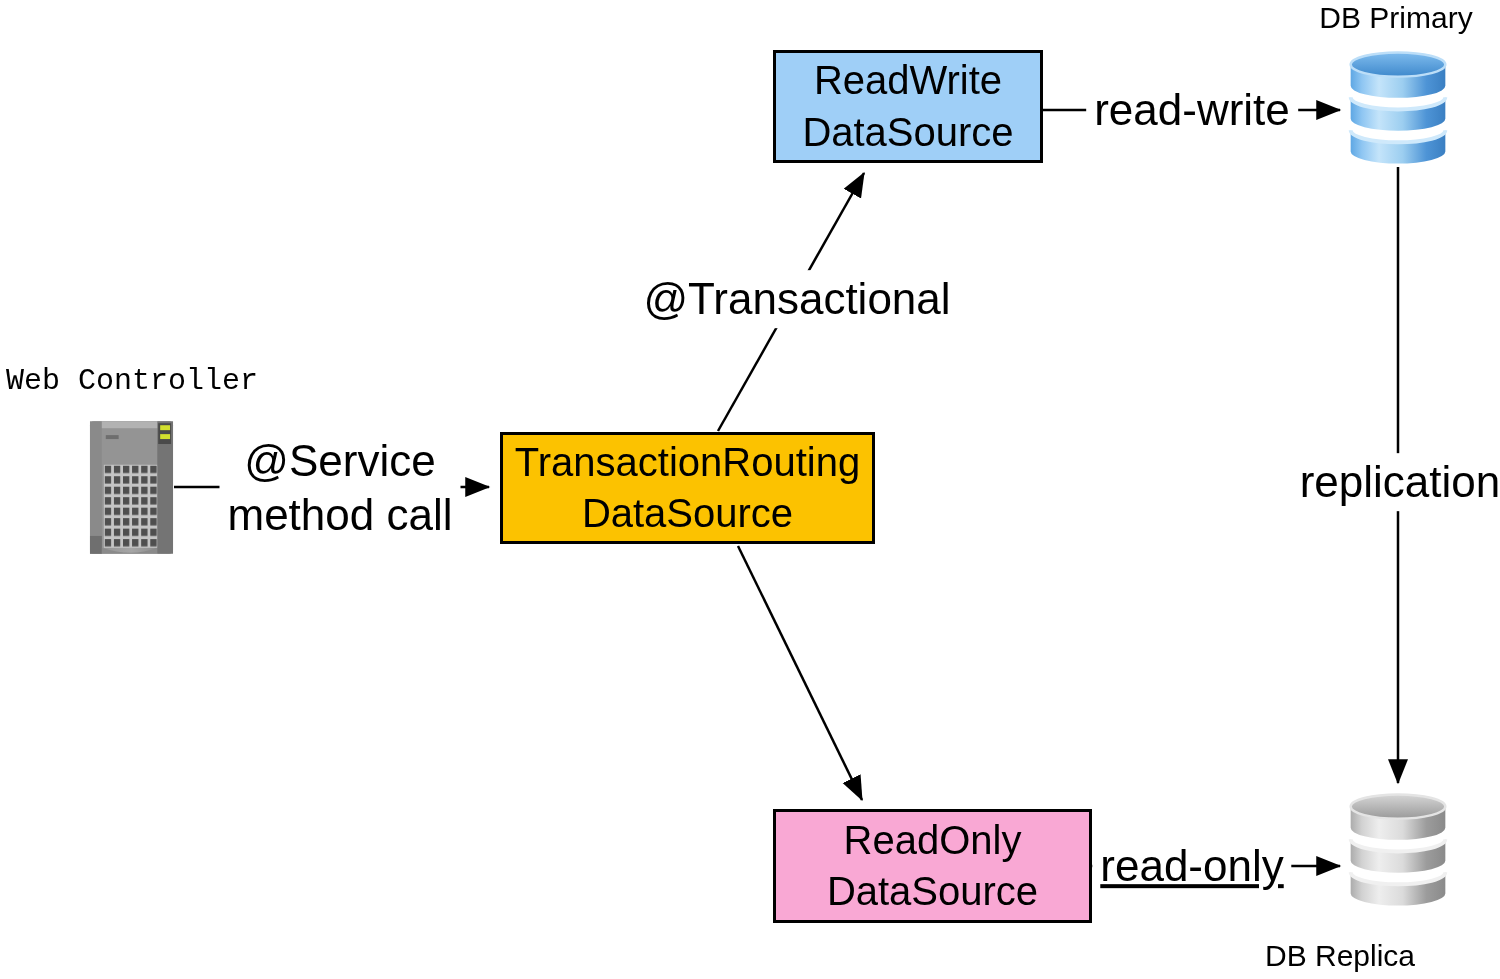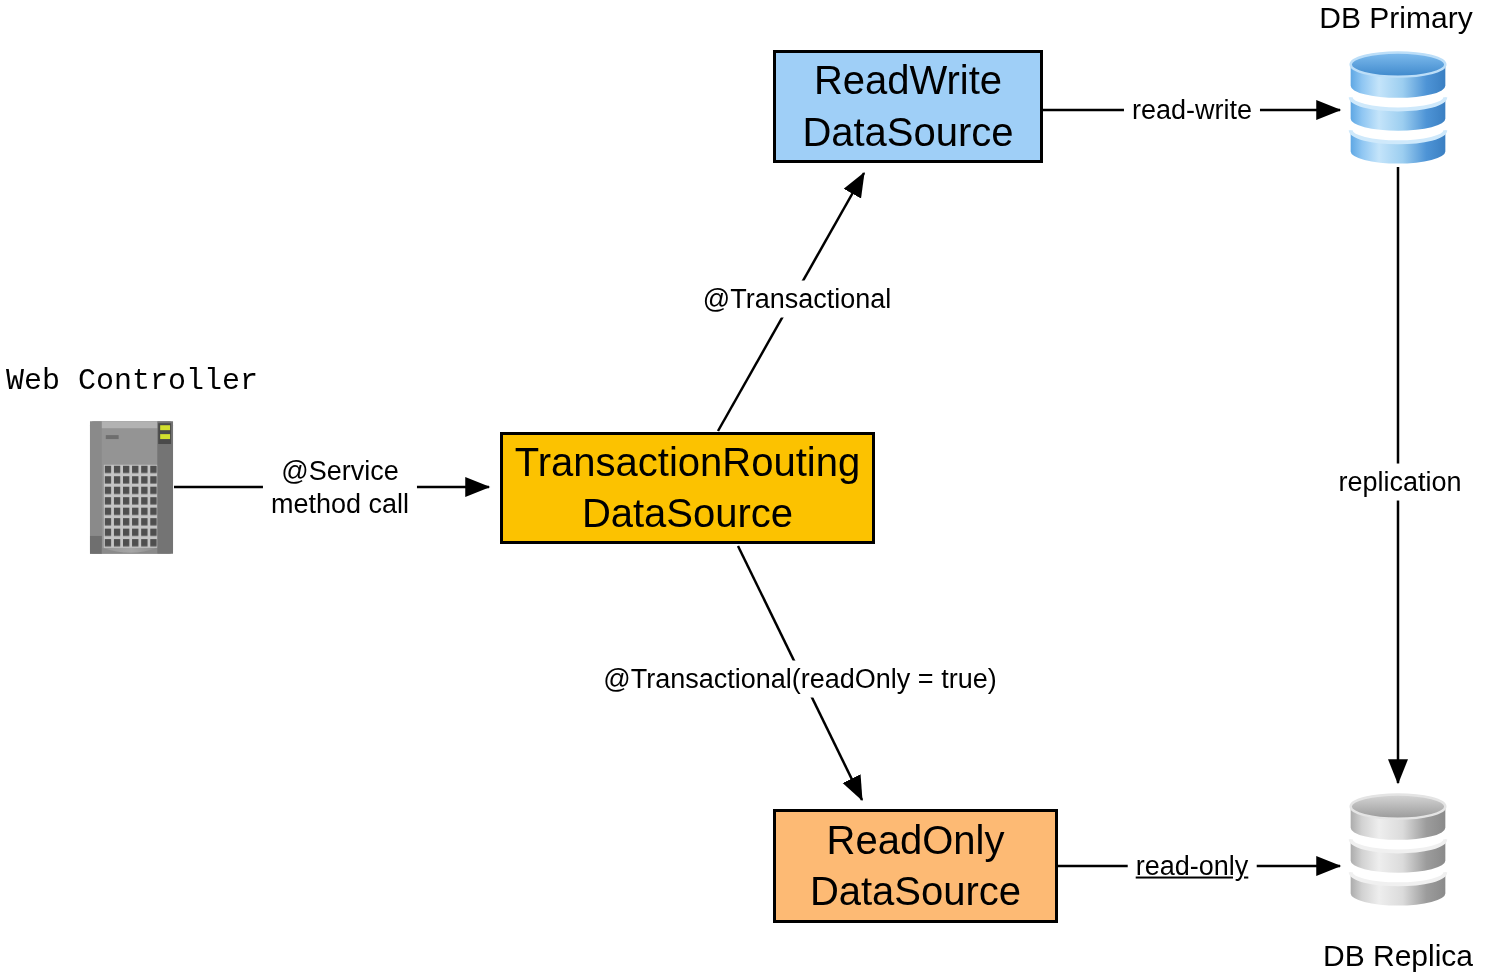--- a/index.html
+++ b/index.html
@@ -28,21 +28,21 @@
     text-align: center;
     font-size: 40px;
     line-height: 1.28;
     z-index: 3;
   }
   .edge-label {
     position: absolute;
     transform: translate(-50%, -50%);
     background: #ffffff;
     padding: 2px 8px;
-    font-size: 27px;
+    font-size: 44px;
     line-height: 1.22;
     white-space: nowrap;
     text-align: center;
     z-index: 2;
   }
   .node-label {
     position: absolute;
     transform: translate(-50%, -50%);
     font-size: 30px;
     white-space: nowrap;
@@ -78,48 +78,47 @@
     </g>
   </svg>
 
   <div class="edge-label" style="left:797px; top:299px;">@Transactional</div>
 
   <div class="edge-label" style="left:340px; top:488px;">
     <div>@Service</div>
     <div>method call</div>
   </div>
 
-  <div class="edge-label" style="left:800px; top:679px;">@Transactional(readOnly = true)</div>
 
   <div class="edge-label" style="left:1192px; top:110px;">read-write</div>
 
   <div class="edge-label" style="left:1192px; top:866px;text-decoration:underline;">read-only</div>
 
   <div class="edge-label" style="left:1400px; top:482px;">replication</div>
 
   <div class="node-box" style="left: 773px; top: 50px; width: 270px; height: 113px; background-color: rgb(159, 207, 247);">
     <span>ReadWrite</span>
     <span>DataSource</span>
   </div>
 
   <div class="node-box" style="left: 500px; top: 432px; width: 375px; height: 112px; background-color: rgb(252, 194, 0);">
     <span>TransactionRouting</span>
     <span>DataSource</span>
   </div>
 
-  <div class="node-box" style="left: 773px; top: 809px; width: 285px; height: 114px; background-color: #fdba74;">
+  <div class="node-box" style="left: 773px; top: 809px; width: 319px; height: 114px; background-color: #f9a8d4;">
     <span>ReadOnly</span>
     <span>DataSource</span>
   </div>
 
   <div class="node-label" style="left:1396px; top:18px;">DB Primary</div>
 
   <div class="node-label" style="left:132px; top:381px; background:transparent;font-family:Liberation Mono, monospace;">Web Controller</div>
 
-  <div class="node-label" style="left:1398px; top:956px;">DB Replica</div>
+  <div class="node-label" style="left:1340px; top:956px;">DB Replica</div>
 
   <div class="icon-wrap" style="left:88px; top:419px;">
     <svg width="87" height="138" viewBox="0 0 88 139">
       <defs>
         <pattern id="vents" x="17" y="47" width="9.2" height="10.6" patternUnits="userSpaceOnUse">
           <rect x="0" y="0" width="6.4" height="7.4" fill="#4F4F4F"></rect>
         </pattern>
         <linearGradient id="srvBody" x1="0" y1="0" x2="1" y2="0">
           <stop offset="0" stop-color="#8D8D8D"></stop>
           <stop offset="0.5" stop-color="#A6A6A6"></stop>

